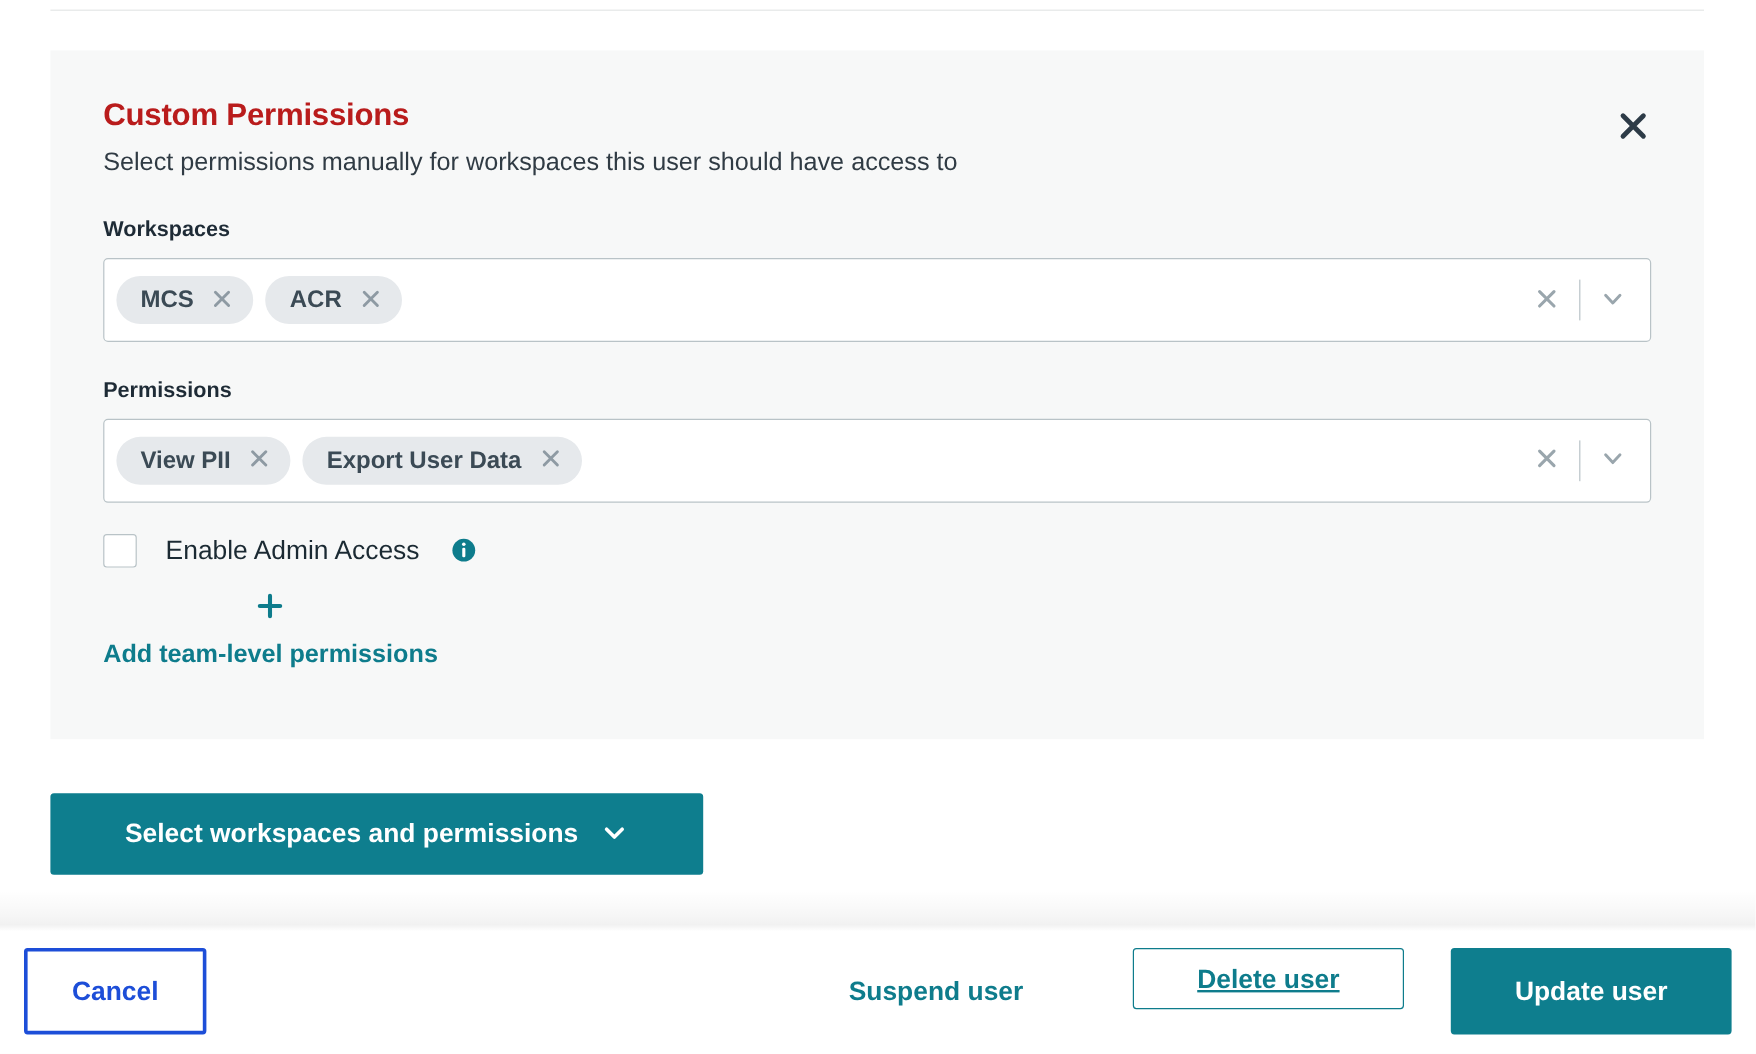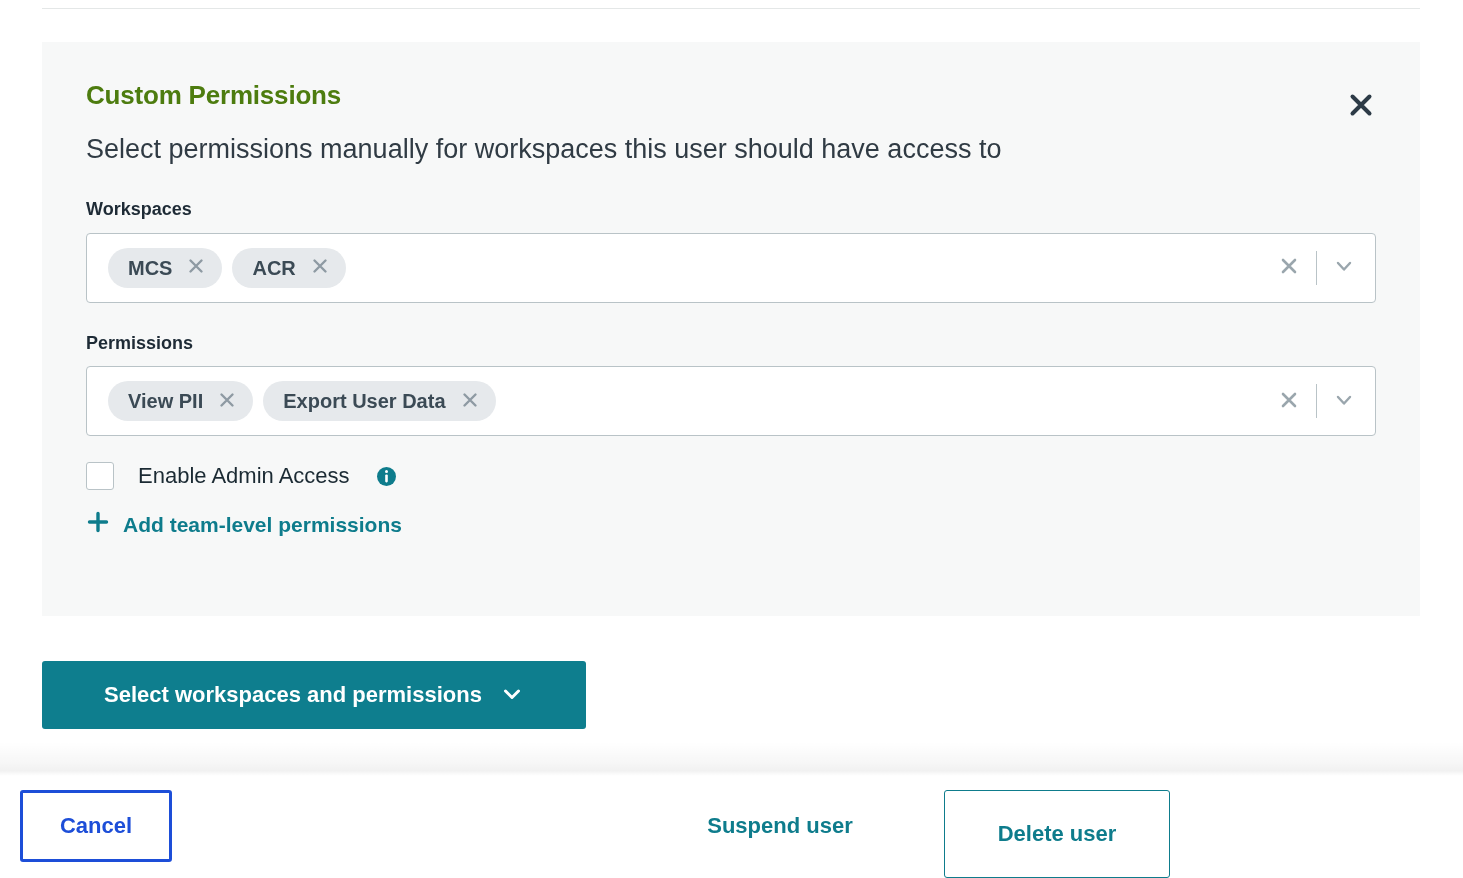--- a/index.html
+++ b/index.html
@@ -40,28 +40,28 @@
     padding: 38px 44px 0 44px;
   }
 
   .card-header {
     position: relative;
   }
 
   .card-title {
     font-size: 26px;
     font-weight: bold;
-    color: #4d7c0f;
+    color: #b91c1c;
     letter-spacing: -0.2px;
     line-height: 1.2;
   }
 
   .card-subtitle {
-    margin-top: 22px;
-    font-size: 27px;
+    margin-top: 12px;
+    font-size: 21px;
     font-weight: normal;
     color: #303b44;
     line-height: 1.25;
   }
 
   .close-btn {
     position: absolute;
     right: -2px;
     top: 8px;
     width: 34px;
@@ -88,21 +88,21 @@
   }
 
   .multiselect {
     position: relative;
     display: flex;
     align-items: center;
     min-height: 70px;
     background: #ffffff;
     border: 1px solid #b9c3c7;
     border-radius: 4px;
-    padding: 8px 100px 8px 21px;
+    padding: 8px 100px 8px 10px;
   }
 
   .chips {
     display: flex;
     flex-wrap: wrap;
     align-items: center;
     gap: 10px;
   }
 
   .chip {
@@ -204,20 +204,21 @@
   }
 
   
   .add-link {
     display: flex;
     align-items: center;
     gap: 13px;
     margin-top: 20px;
     cursor: pointer;
     width: fit-content;
+    flex-direction: column;
   }
 
   .add-link-text {
     font-size: 21px;
     font-weight: bold;
     color: #0e7c8c;
     line-height: 1;
   }
 
   
@@ -294,29 +295,30 @@
     color: #0e7c8c;
     cursor: pointer;
     font-family: "Liberation Sans", sans-serif;
   }
 
   .btn-delete {
     position: absolute;
     left: 944px;
     top: 14px;
     width: 226px;
-    height: 88px;
+    height: 51px;
     background: #ffffff;
     border: 1px solid #0e7c8c;
     border-radius: 3px;
     font-size: 22px;
     font-weight: bold;
     color: #0e7c8c;
     cursor: pointer;
     font-family: "Liberation Sans", sans-serif;
+    text-decoration: underline;
   }
 
   .btn-update {
     position: absolute;
     left: 1209px;
     top: 14px;
     width: 234px;
     height: 72px;
     background: #0e7e8e;
     border: none;
@@ -482,15 +484,16 @@
       </svg>
     </span>
   </button>
 
   <div class="footer-shadow"></div>
 
   <div class="footer">
     <button class="btn-cancel">Cancel</button>
     <button class="btn-suspend">Suspend user</button>
     <button class="btn-delete">Delete user</button>
+    <button class="btn-update">Update user</button>
   </div>
 
 </div>
 
 </body></html>

